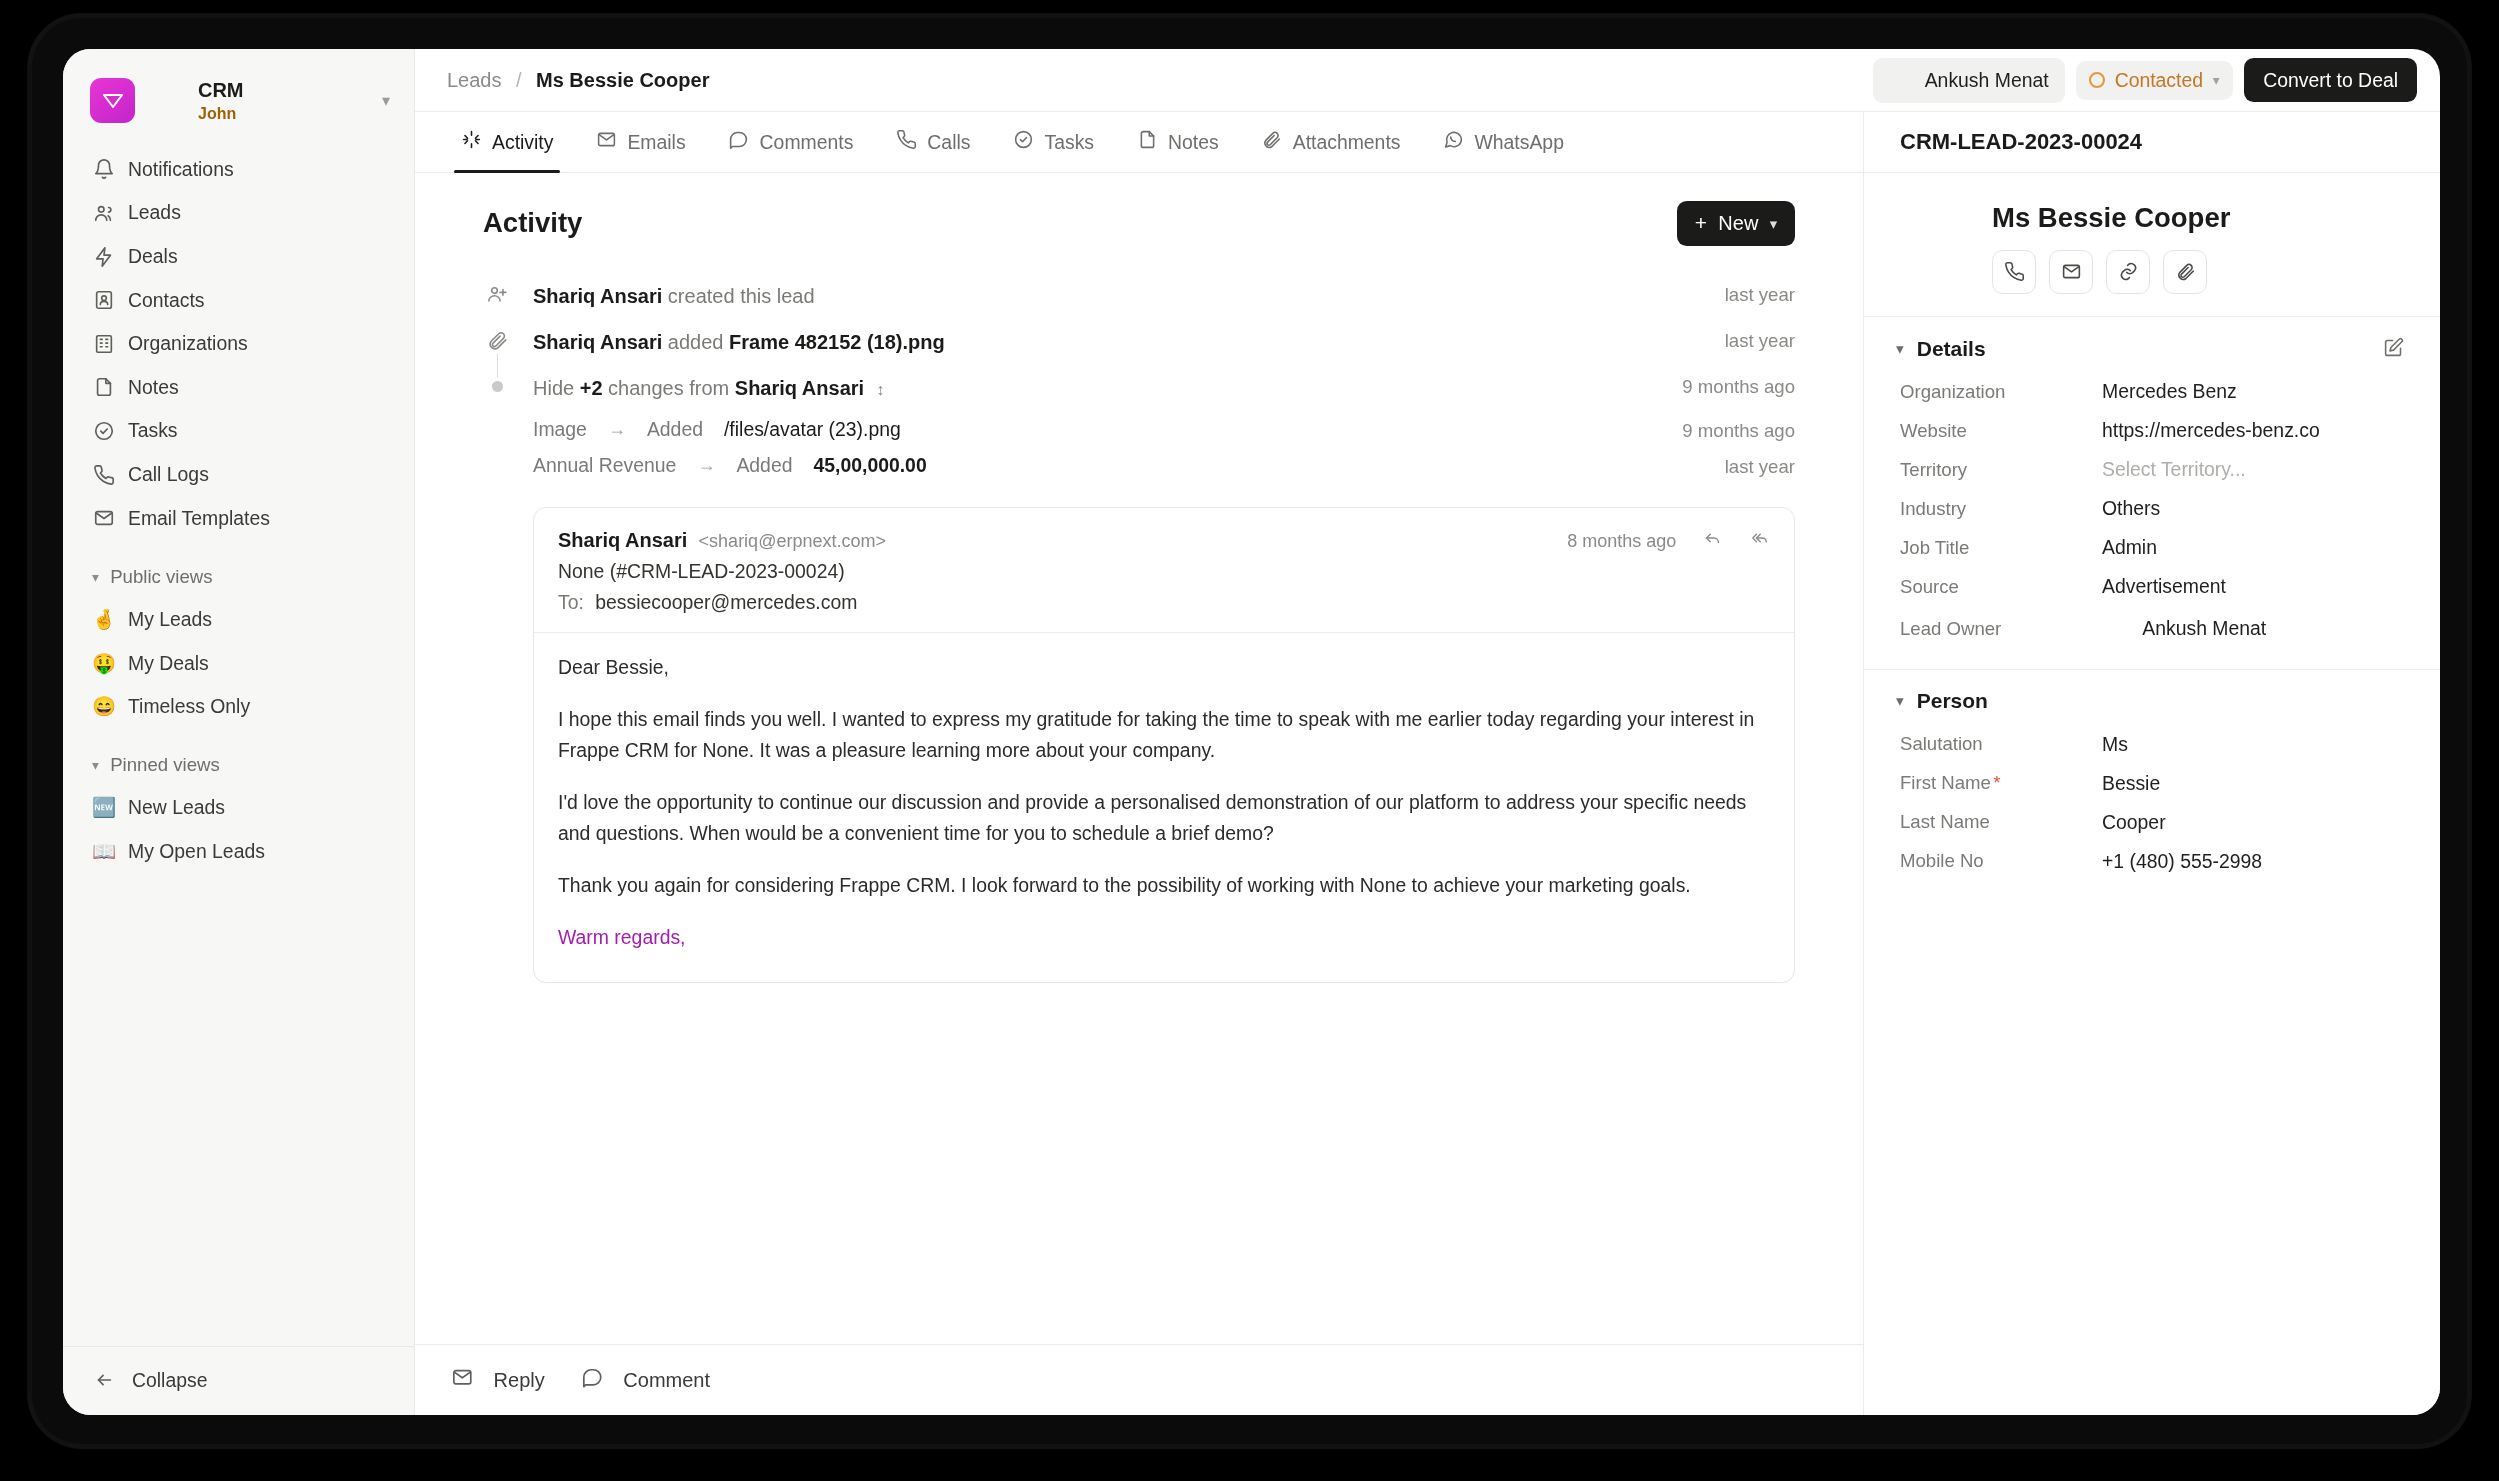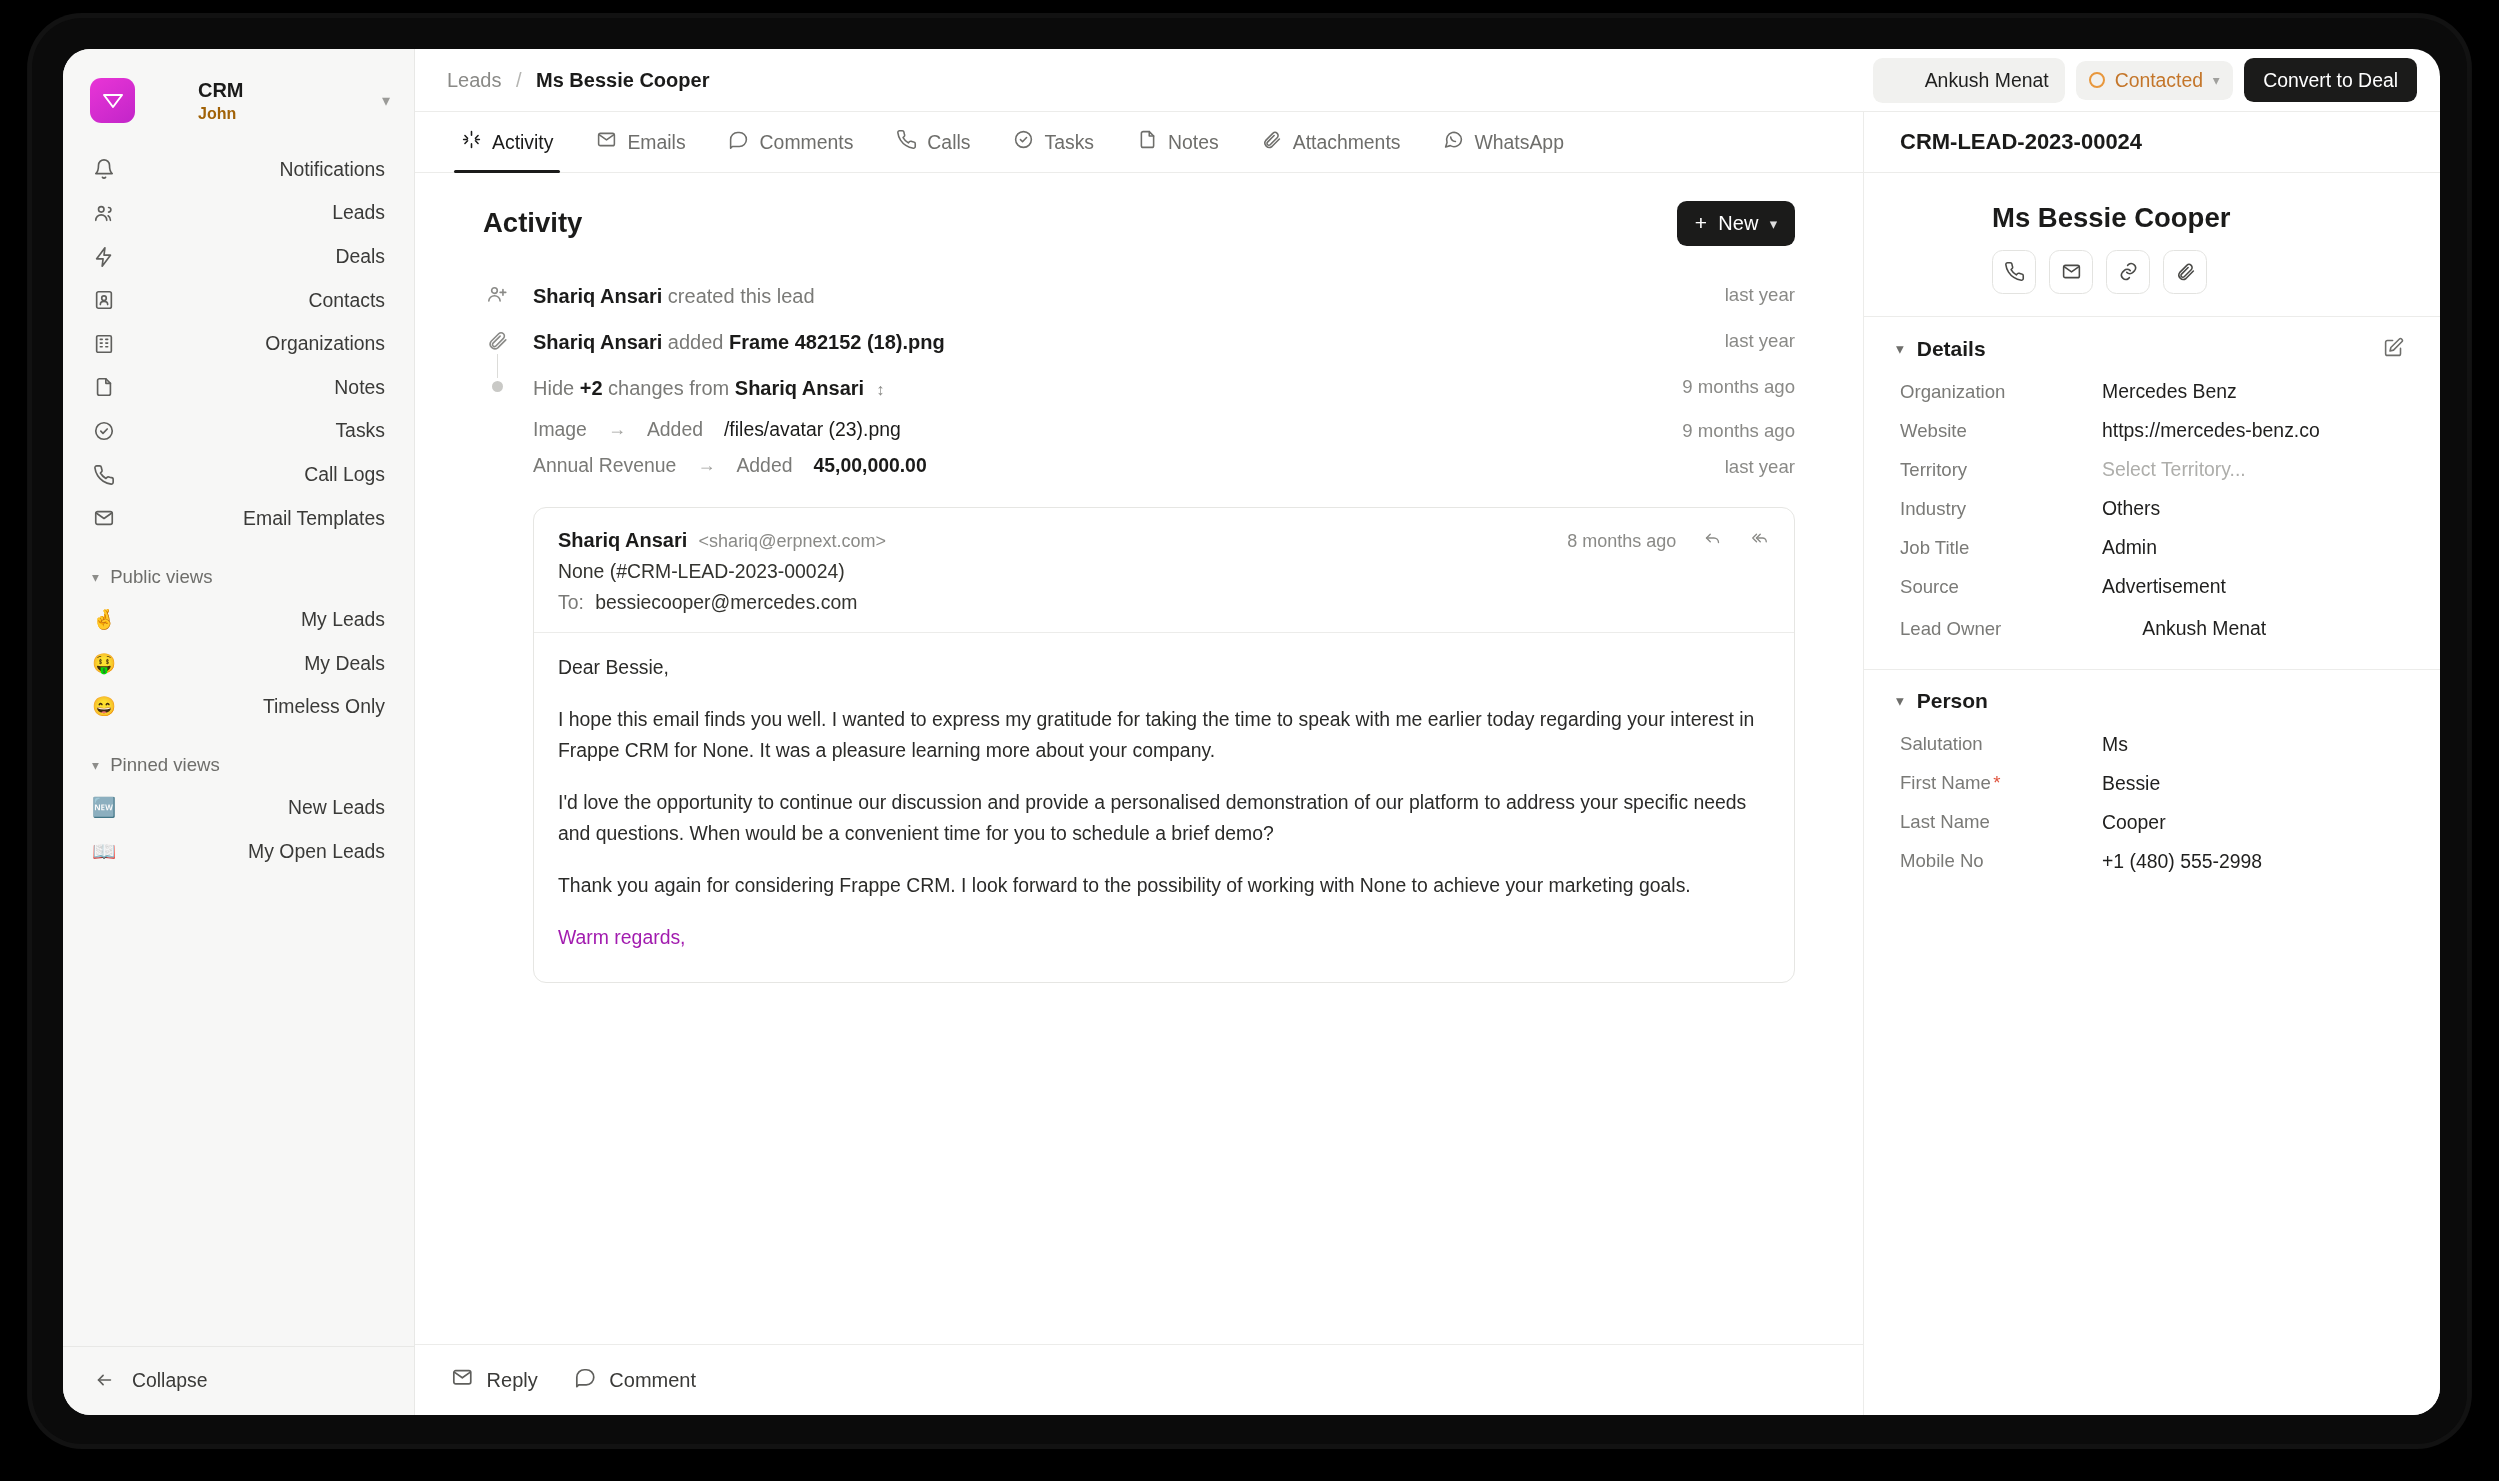--- a/index.html
+++ b/index.html
@@ -51,25 +51,25 @@
     display: flex; align-items: center; justify-content: center;
     flex: 0 0 45px;
   }
   .sb-logo svg { width: 24px; height: 24px; }
   .sb-brand { flex: 1; line-height: 1.2; margin-left: 48px; }
   .sb-brand .b1 { font-size: 20px; font-weight: 700; color: #1b1b1a; }
   .sb-brand .b2 { font-size: 16px; color: #a16207; margin-top: 1.6px; font-weight: bold; }
   .sb-chev { color: #9b9b98; font-size: 16px; }
 
   .nav-item {
-    display: flex; align-items: center; gap: 26px;
+    display: flex; align-items: center; gap: 12px;
     margin: 0.8px 16px; padding: 9px 13px;
     border-radius: 9px;
     font-size: 19.4px; color: #3a3a38;
-    cursor: pointer; white-space: nowrap; justify-content: space-between;
+    cursor: pointer; white-space: nowrap;
   }
   .nav-icn { width: 24px; height: 24px; flex: 0 0 24px; display: flex; align-items: center; justify-content: center; color: #5f5f5c; }
   .nav-icn svg { width: 22px; height: 22px; }
   .nav-emoji { font-size: 19.4px; }
 
   .sb-section {
     display: flex; align-items: center; gap: 11.3px;
     margin: 21px 16px 4.9px 16px; padding: 4.9px 13px;
     font-size: 18.6px; color: #6e6e6b; cursor: pointer;
   }
@@ -215,21 +215,21 @@
   .email-body p.last { color: #a21caf; }
 
   .composer-bar {
     height: 71px; flex: 0 0 71px;
     border-top: 0.8px solid #ececea;
     display: flex; align-items: center; gap: 36px;
     padding: 0 36px;
     background: #fff;
   }
   .comp-btn {
-    display: flex; align-items: center; gap: 13px;
+    display: flex; align-items: center; gap: 20px;
     font-size: 20px; color: #3a3a38; cursor: pointer;
   }
   .comp-btn svg { width: 22.6px; height: 22.6px; color: #5f5f5c; }
 
   
   .right { width: 576px; flex: 0 0 576px; display: flex; flex-direction: column; background: #fff; }
   .right-head {
     height: 61px; flex: 0 0 61px;
     display: flex; align-items: center;
     padding: 0 36px;

